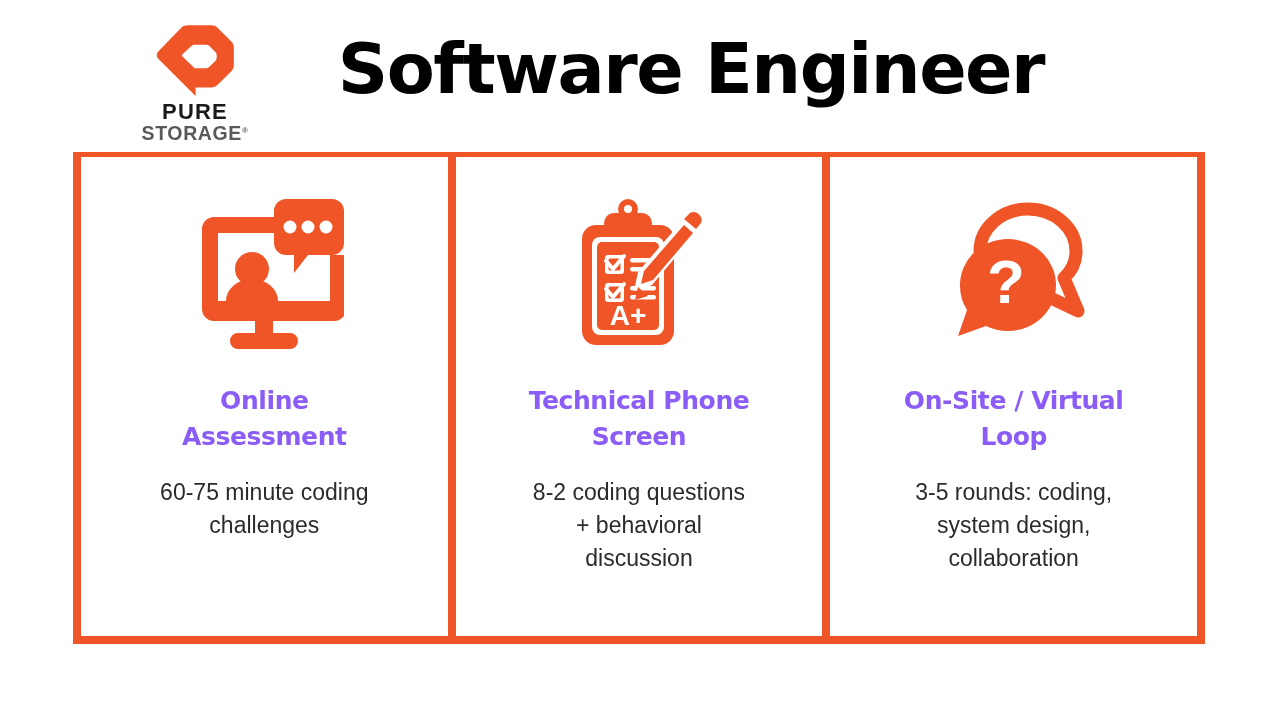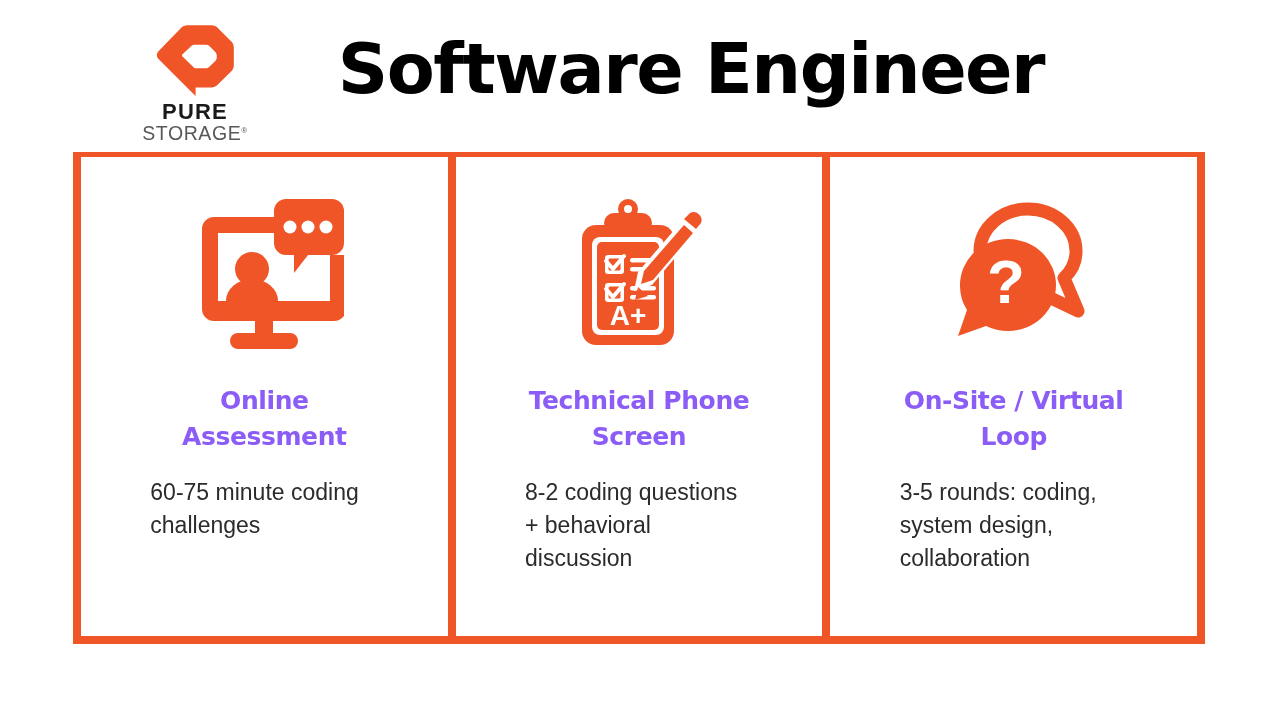--- a/index.html
+++ b/index.html
@@ -57,21 +57,21 @@
     font-weight: bold;
     font-size: 22px;
     letter-spacing: 1.2px;
     color: #1a1a1a;
   }
 
   #logo-storage {
     display: block;
     margin-top: 1px;
     font-family: "Liberation Sans", sans-serif;
-    font-weight: normal;
+    font-weight: bold;
     font-size: 19.5px;
     letter-spacing: 0.6px;
     color: #58595b;
     white-space: nowrap;
   }
 
   #logo-storage sup {
     font-size: 8px;
     vertical-align: super;
   }
@@ -143,20 +143,21 @@
     max-width: 258px;
   }
 
   .card-body {
     margin-top: 22px;
     font-family: "Liberation Sans", sans-serif;
     font-weight: normal;
     font-size: 23px;
     line-height: 1.44;
     color: #2b2b2b;
+    text-align: center;
     max-width: 228px;
   }
 </style>
 </head>
 <body>
 
 <div id="slide">
 
   <div id="header">
 

